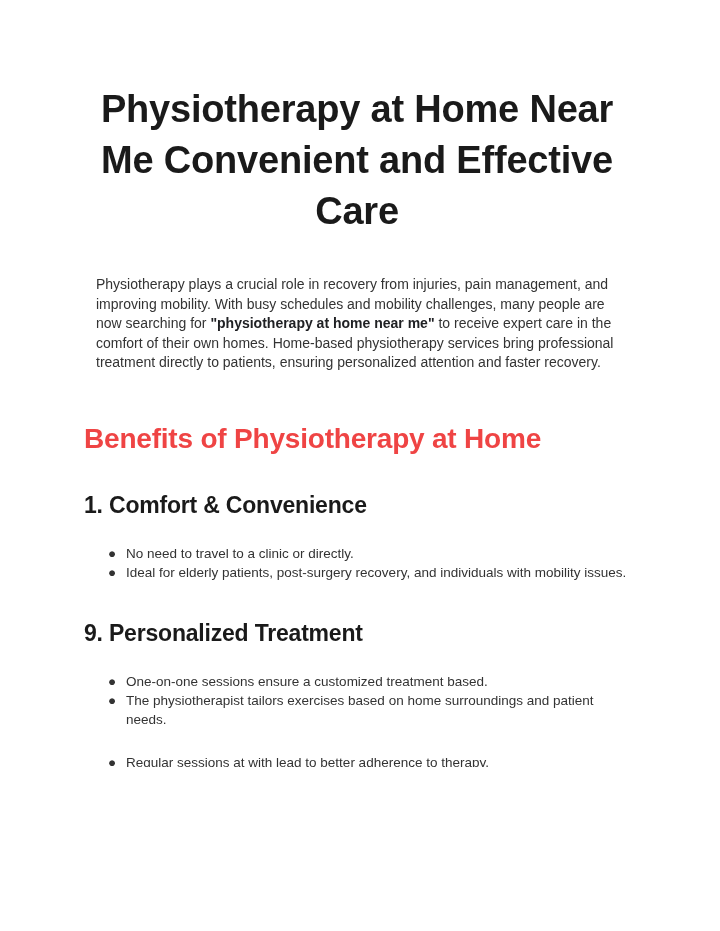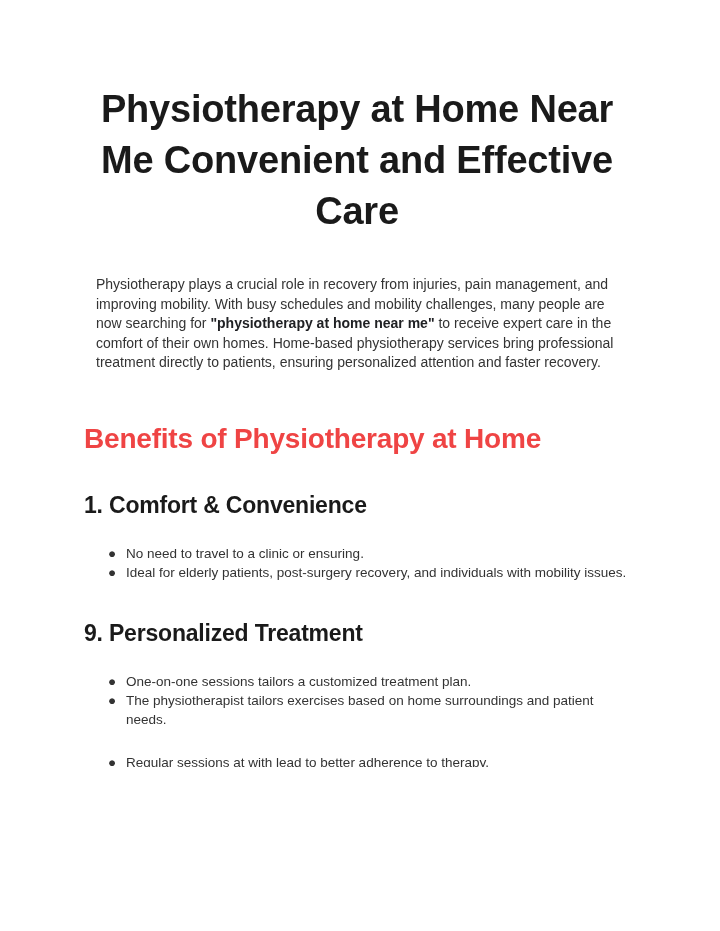--- a/index.html
+++ b/index.html
@@ -108,33 +108,33 @@
     <h1 class="doc-title">Physiotherapy at Home Near Me Convenient and Effective Care</h1>
 
     <p class="intro"><span>Physiotherapy plays a crucial role in recovery from injuries, pain management, and improving mobility. With busy schedules and mobility challenges, many people are now searching for </span><b>"physiotherapy at home near me"</b><span> to receive expert care in the comfort of their own homes. Home-based physiotherapy services bring professional treatment directly to patients, ensuring personalized attention and faster recovery.</span></p>
 
     <h2 class="h2">Benefits of Physiotherapy at Home</h2>
 
     <h3 class="h3">1. Comfort &amp; Convenience</h3>
     <ul class="bullets">
       <li>
         <span class="marker">●</span>
-        <span>No need to travel to a clinic or ensuring.</span>
+        <span>No need to travel to a clinic or directly.</span>
       </li>
       <li>
         <span class="marker">●</span>
         <span>Ideal for elderly patients, post-surgery recovery, and individuals with mobility issues.</span>
       </li>
     </ul>
 
     <h3 class="h3">9. Personalized Treatment</h3>
     <ul class="bullets">
       <li>
         <span class="marker">●</span>
-        <span>One-on-one sessions tailors a customized treatment plan.</span>
+        <span>One-on-one sessions ensure a customized treatment based.</span>
       </li>
       <li>
         <span class="marker">●</span>
         <span>The physiotherapist tailors exercises based on home surroundings and patient needs.</span>
       </li>
     </ul>
 
     <ul class="bullets">
       <li>
         <span class="marker">●</span>

